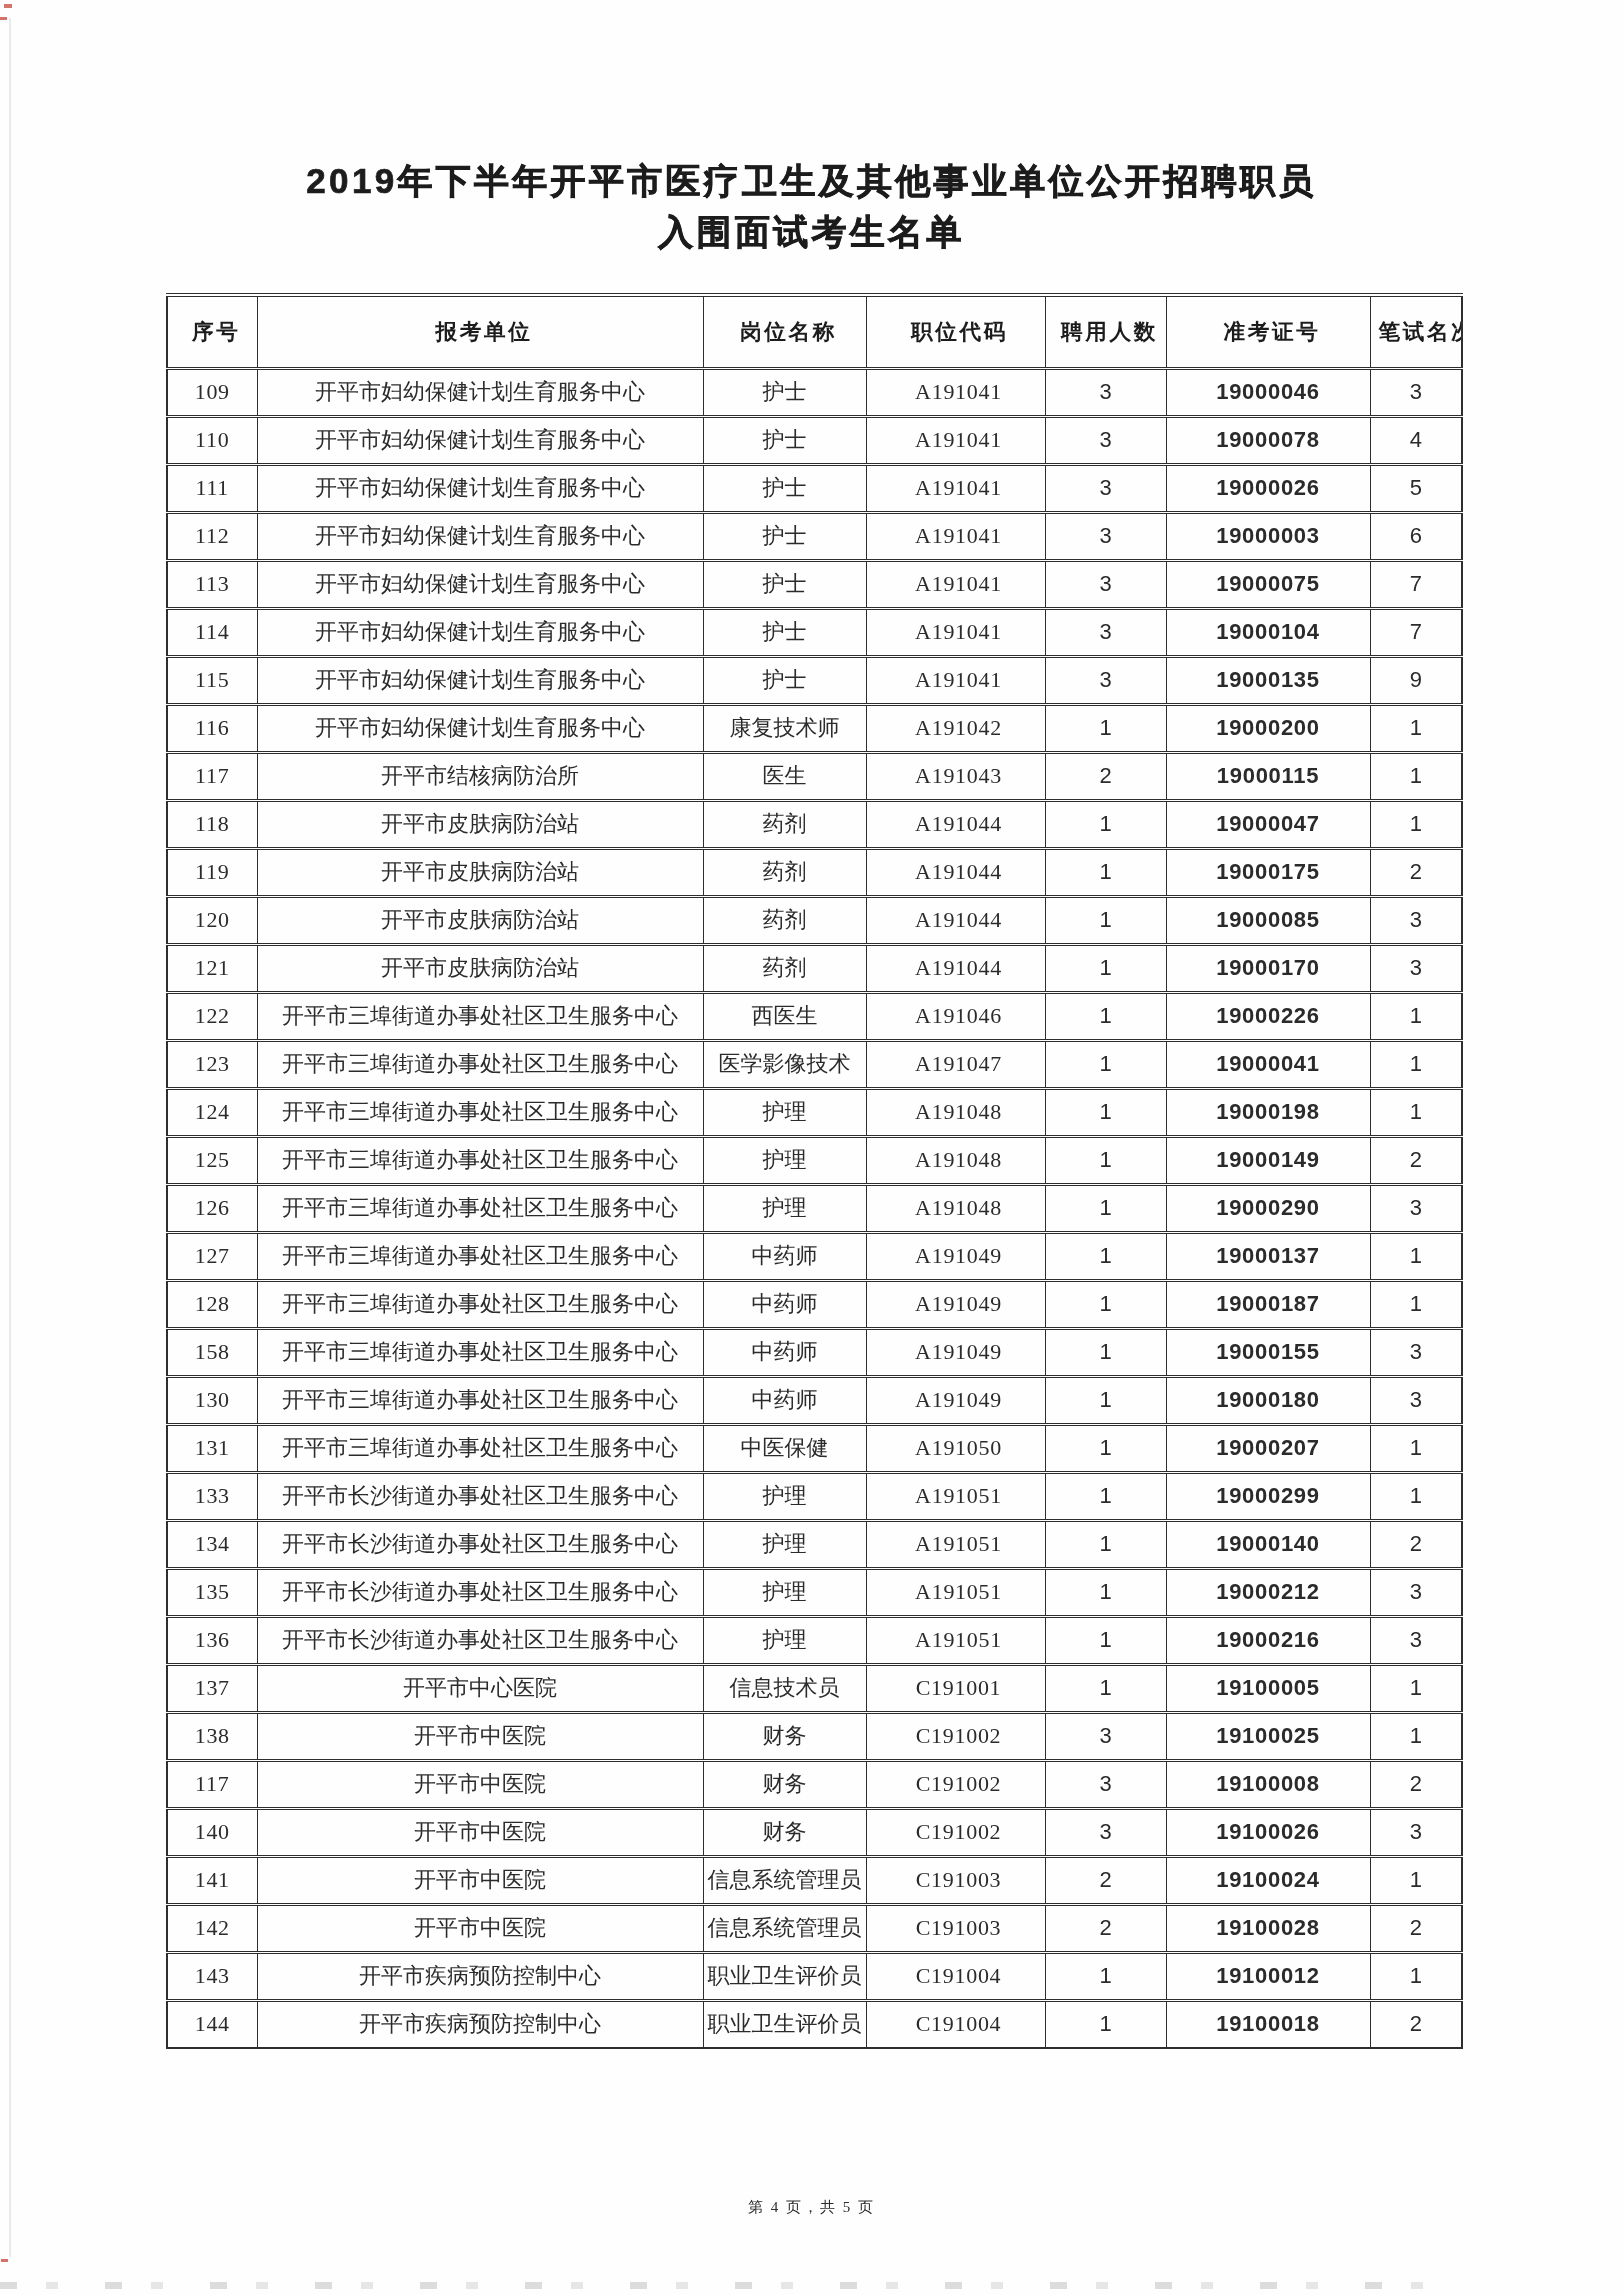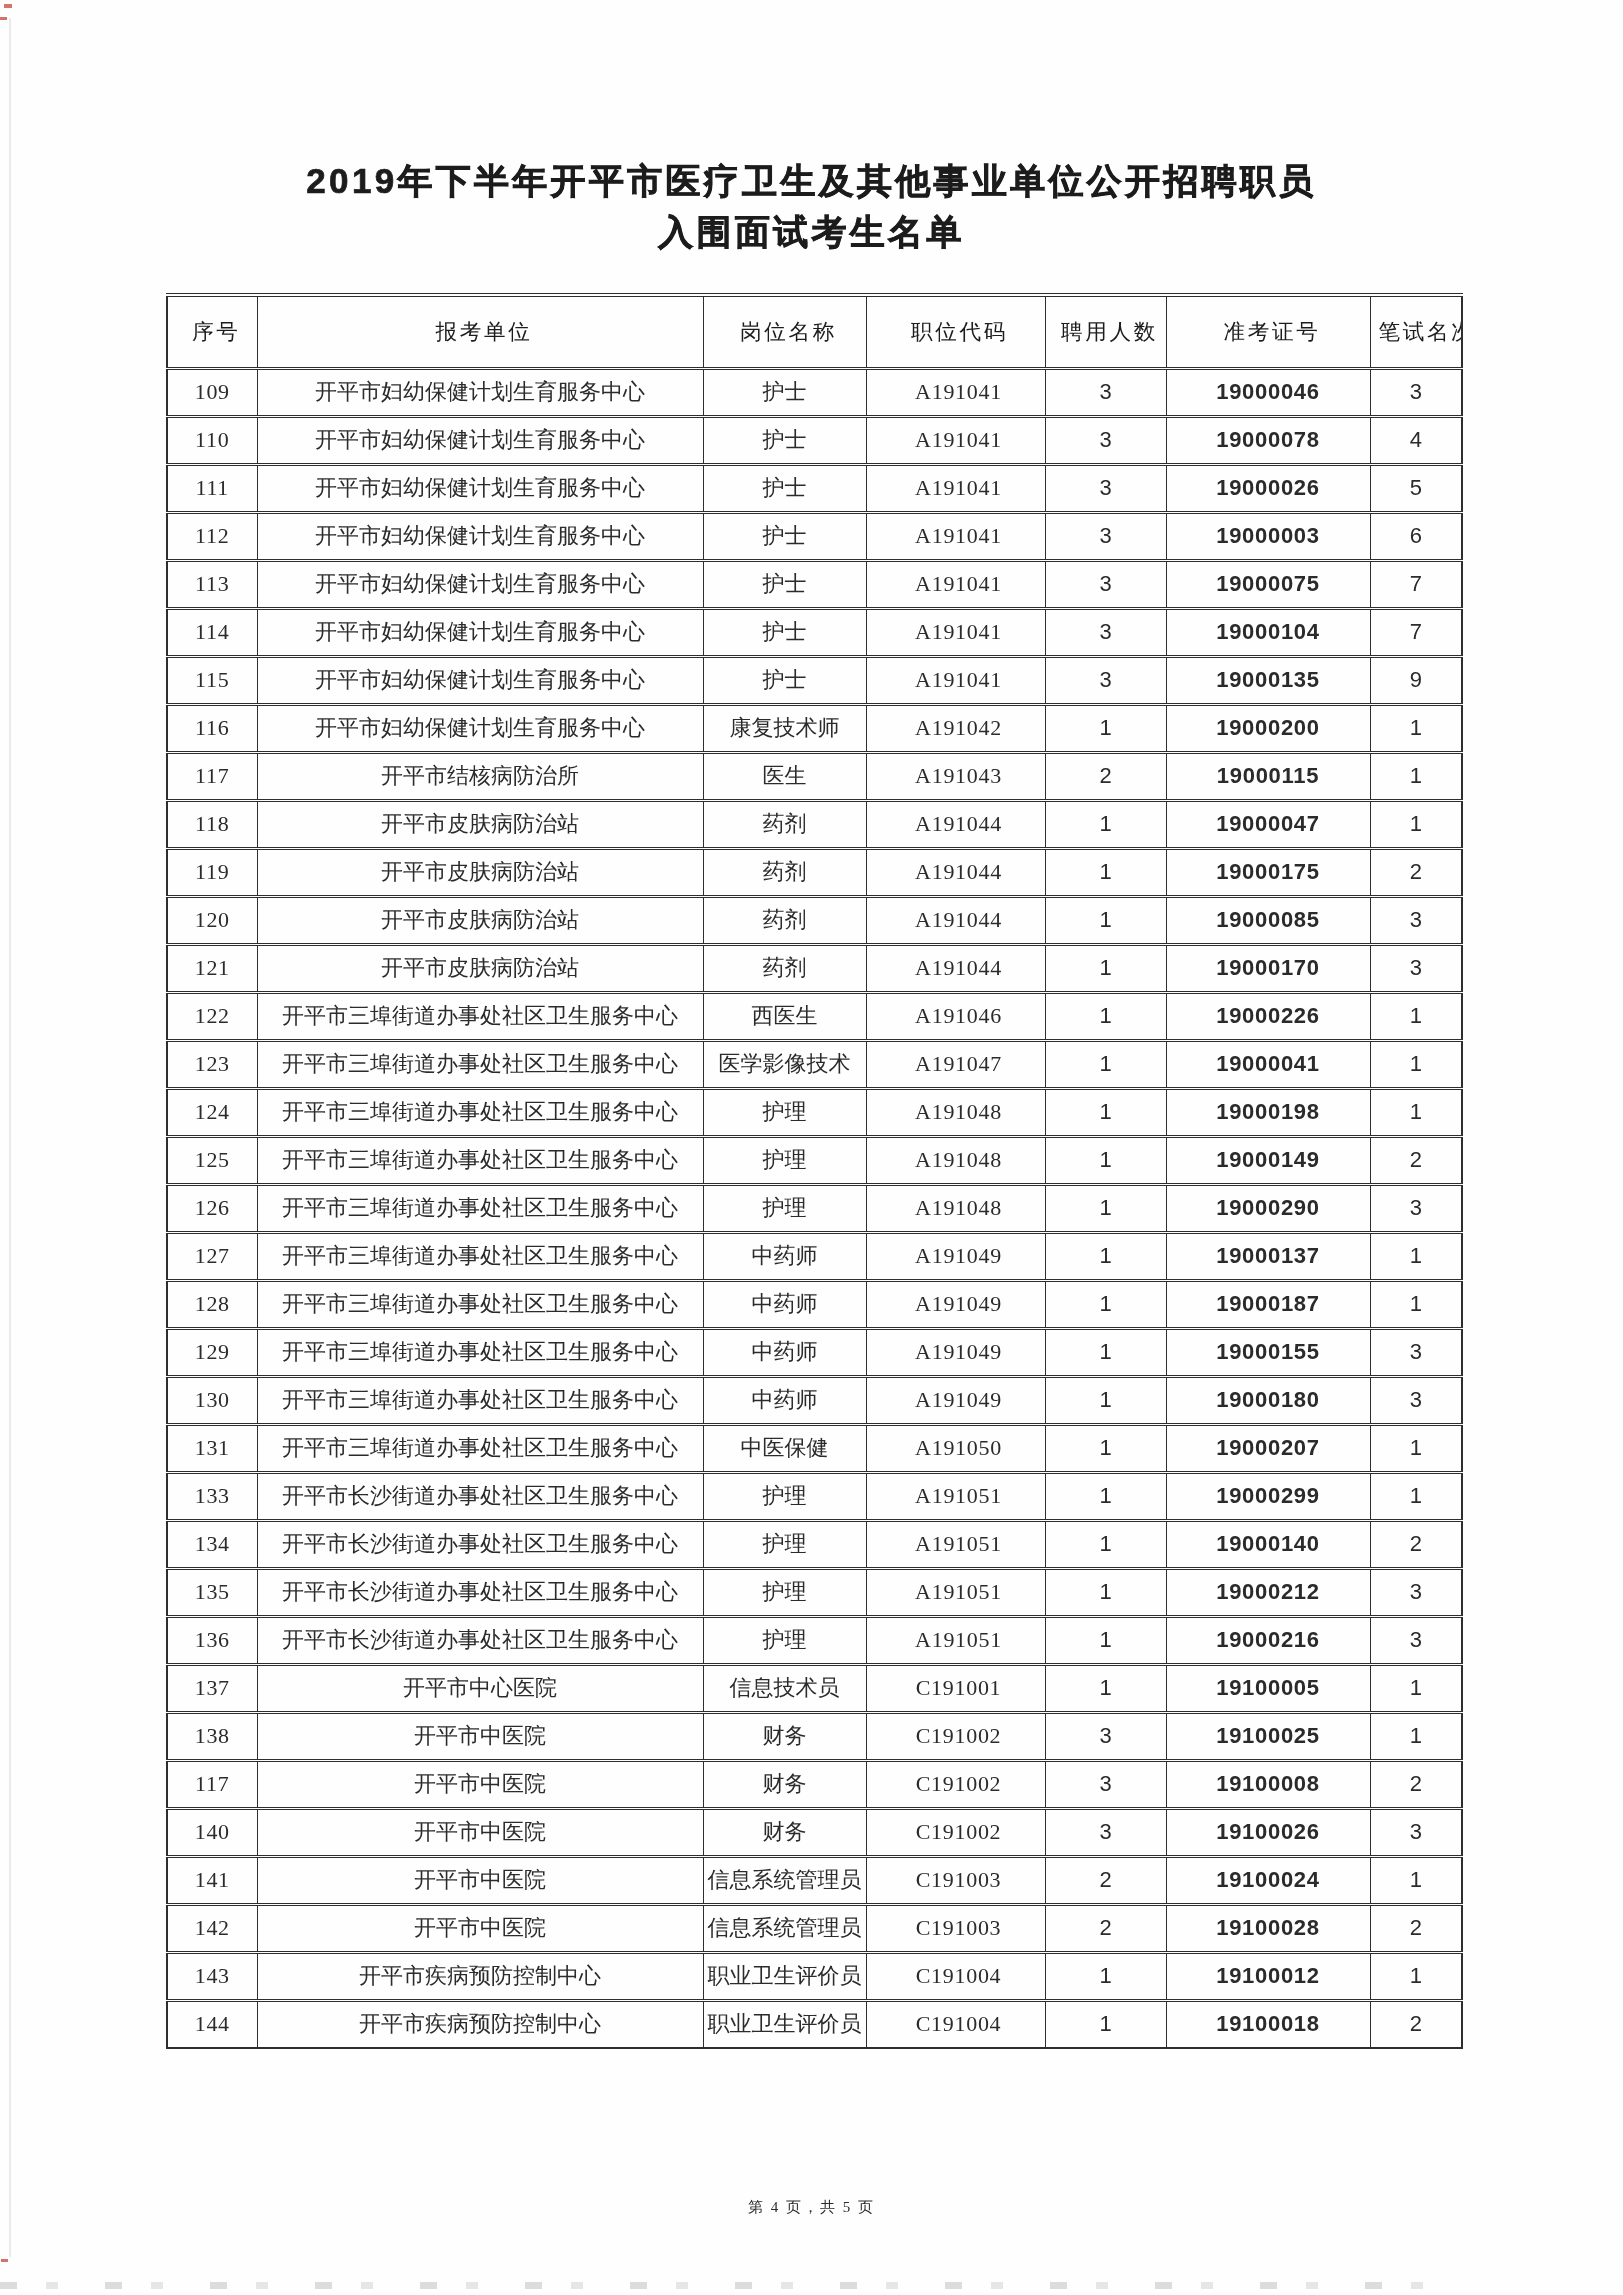--- a/index.html
+++ b/index.html
@@ -28,21 +28,21 @@
   table.roster col.w2{width:163px;} table.roster col.w3{width:179px;}
   table.roster col.w4{width:121px;} table.roster col.w5{width:204px;}
   table.roster col.w6{width:92px;}
   table.roster{border:2px solid var(--line);border-top:4.6px double var(--line);}
   table.roster th, table.roster td{
     border-left:1.3px solid var(--line);
     border-top:3.3px double var(--line);
     text-align:center;vertical-align:middle;overflow:hidden;white-space:nowrap;
   }
   table.roster th:first-child, table.roster td:first-child{border-left:none;}
-  table.roster thead th{height:73px;font-size:21.6px;font-weight:400;letter-spacing:2.6px;color:var(--ink-strong);border-top:none;padding-left:8px;}
+  table.roster thead th{height:73px;font-size:21.6px;font-weight:700;letter-spacing:2.6px;color:var(--ink-strong);border-top:none;padding-left:8px;}
   table.roster tbody td{height:48px;font-size:22px;}
   td.c0{font-size:22px;letter-spacing:0.7px;}
   td.c1{font-size:22px;letter-spacing:0px;}
   td.c2{font-size:21.6px;}
   td.c3{font-size:21.6px;letter-spacing:0.7px;padding-left:6px;}
   td.c4{font-family:"Liberation Sans","DejaVu Sans",sans-serif;font-size:21.6px;}
   td.c5{font-family:"Liberation Sans","DejaVu Sans",sans-serif;font-size:24px;font-weight:600;letter-spacing:0.7px;}
   td.c6{font-family:"Liberation Sans","DejaVu Sans",sans-serif;font-size:21.6px;}
 
   
@@ -273,21 +273,21 @@
         <tr>
           <td class="c0">128</td>
           <td class="c1">开平市三埠街道办事处社区卫生服务中心</td>
           <td class="c2">中药师</td>
           <td class="c3">A191049</td>
           <td class="c4">1</td>
           <td class="c5">19000187</td>
           <td class="c6">1</td>
         </tr>
         <tr>
-          <td class="c0">129</td>
+          <td class="c0">158</td>
           <td class="c1">开平市三埠街道办事处社区卫生服务中心</td>
           <td class="c2">中药师</td>
           <td class="c3">A191049</td>
           <td class="c4">1</td>
           <td class="c5">19000155</td>
           <td class="c6">3</td>
         </tr>
         <tr>
           <td class="c0">130</td>
           <td class="c1">开平市三埠街道办事处社区卫生服务中心</td>

